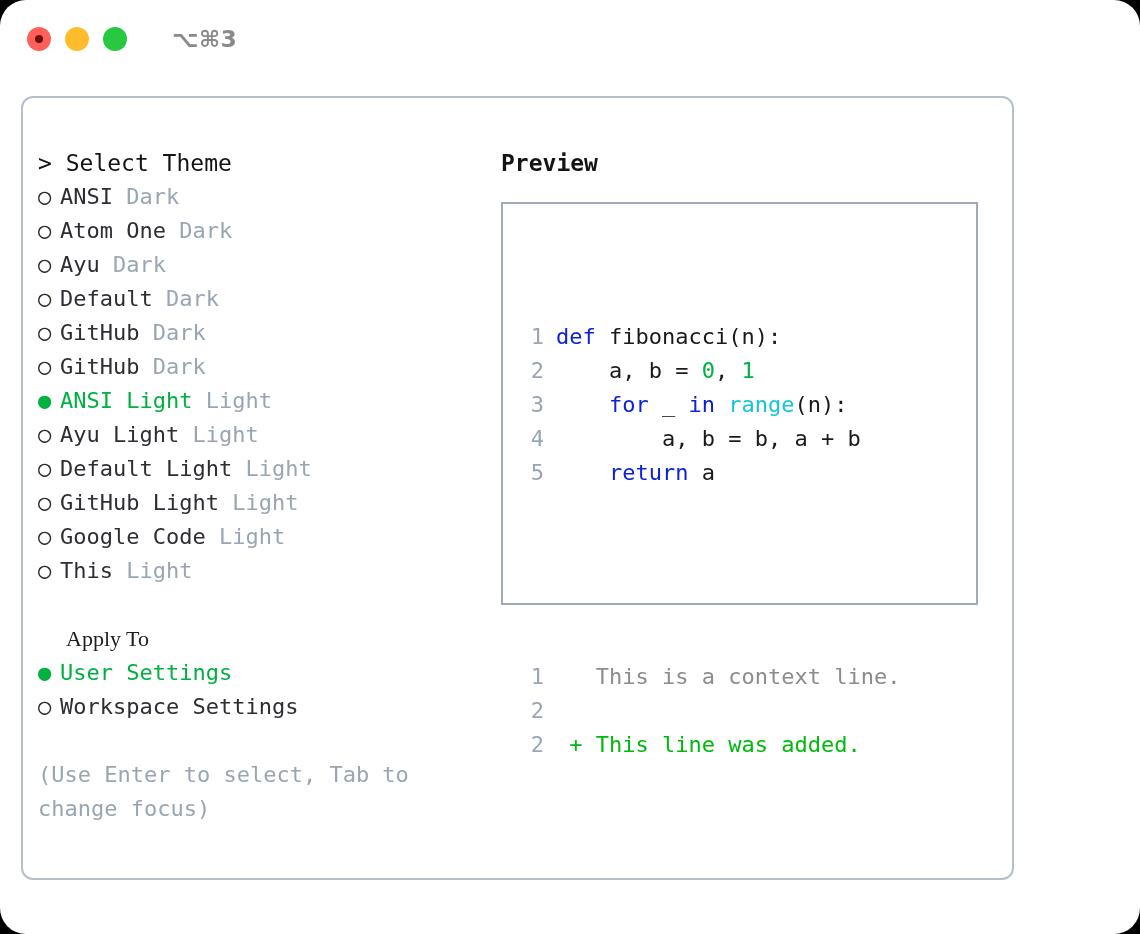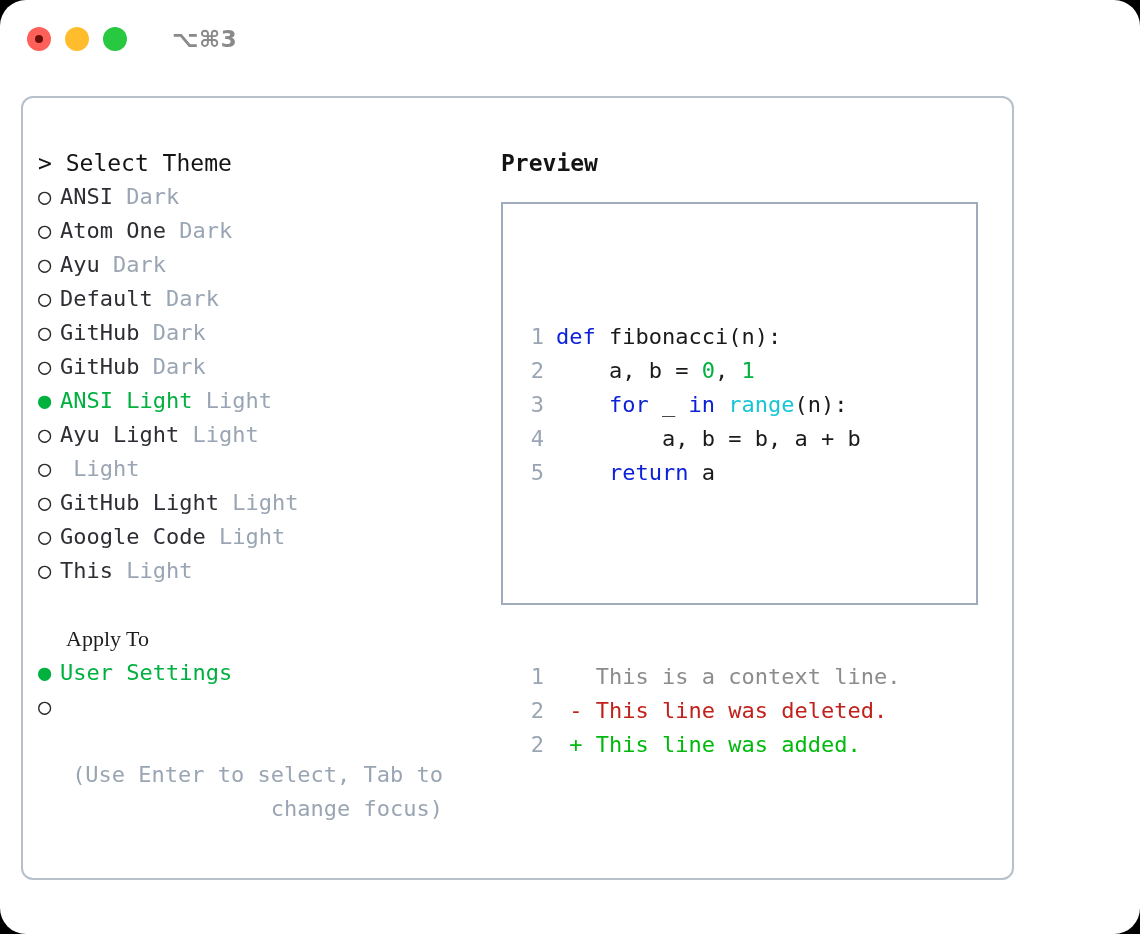--- a/index.html
+++ b/index.html
@@ -135,21 +135,20 @@
   }
   .spacer-row { height: 34px; }
 
   .hint {
     margin-top: 34px;
     font-size: 22px;
     line-height: 34px;
     color: #9aa5b4;
     width: 405px;
     word-spacing: 0px;
-    text-align: right;
   }
 
   
   .right-col {
     position: absolute;
     left: 478px;
     top: 48px;
     width: 500px;
   }
   .preview-title {
@@ -218,45 +217,45 @@
 
         <div class="opt-list" id="theme-options">
             <div class="opt"><span class="bullet">○</span><span class="opt-label">ANSI</span><span class="opt-suffix"> Dark</span></div>
             <div class="opt"><span class="bullet">○</span><span class="opt-label">Atom One</span><span class="opt-suffix"> Dark</span></div>
             <div class="opt"><span class="bullet">○</span><span class="opt-label">Ayu</span><span class="opt-suffix"> Dark</span></div>
             <div class="opt"><span class="bullet">○</span><span class="opt-label">Default</span><span class="opt-suffix"> Dark</span></div>
             <div class="opt"><span class="bullet">○</span><span class="opt-label">GitHub</span><span class="opt-suffix"> Dark</span></div>
             <div class="opt"><span class="bullet">○</span><span class="opt-label">GitHub</span><span class="opt-suffix"> Dark</span></div>
             <div class="opt selected"><span class="bullet">●</span><span class="opt-label">ANSI Light</span><span class="opt-suffix"> Light</span></div>
             <div class="opt"><span class="bullet">○</span><span class="opt-label">Ayu Light</span><span class="opt-suffix"> Light</span></div>
-            <div class="opt"><span class="bullet">○</span><span class="opt-suffix"> Light</span></div>
+            <div class="opt"><span class="bullet">○</span><span class="opt-label">Default Light</span><span class="opt-suffix"> Light</span></div>
             <div class="opt"><span class="bullet">○</span><span class="opt-label">GitHub Light</span><span class="opt-suffix"> Light</span></div>
             <div class="opt"><span class="bullet">○</span><span class="opt-label">Google Code</span><span class="opt-suffix"> Light</span></div>
             <div class="opt"><span class="bullet">○</span><span class="opt-label">This</span><span class="opt-suffix"> Light</span></div>
           </div>
 
         <div class="spacer-row"></div>
 
         <div class="apply-heading">Apply To</div>
 
         <div class="opt-list" id="apply-options">
             <div class="opt selected"><span class="bullet">●</span><span class="opt-label">User Settings</span></div>
-            <div class="opt"><span class="bullet">○</span></div>
+            <div class="opt"><span class="bullet">○</span><span class="opt-label">Workspace Settings</span></div>
           </div>
 
         <div class="hint">(Use Enter to select, Tab to change focus)</div>
       </div>
 
       <div class="right-col">
         <div class="preview-title">Preview</div>
 
         <div class="preview-box">
           <div class="code">
             <div id="code-block"><div class="code-line"><span class="lineno">1</span><span class="tok-kw">def</span><span class="tok-txt"> fibonacci(n):</span></div><div class="code-line"><span class="lineno">2</span><span class="tok-txt">    a, b = </span><span class="tok-num">0</span><span class="tok-txt">, </span><span class="tok-num">1</span></div><div class="code-line"><span class="lineno">3</span><span class="tok-txt">    </span><span class="tok-kw">for</span><span class="tok-txt"> _ </span><span class="tok-kw">in</span><span class="tok-txt"> </span><span class="tok-fn">range</span><span class="tok-txt">(n):</span></div><div class="code-line"><span class="lineno">4</span><span class="tok-txt">        a, b = b, a + b</span></div><div class="code-line"><span class="lineno">5</span><span class="tok-txt">    </span><span class="tok-kw">return</span><span class="tok-txt"> a</span></div></div>
             <div class="blank-line"></div>
-            <div id="diff-block"><div class="code-line"><span class="lineno">1</span><span class="tok-ctx">   This is a context line.</span></div><div class="code-line"><span class="lineno">2</span><span class="tok-del"> - This line was deleted.</span></div><div class="code-line"><span class="lineno">2</span><span class="tok-add"> + This line was added.</span></div></div>
+            <div id="diff-block"><div class="code-line"><span class="lineno">1</span><span class="tok-ctx">   This is a context line.</span></div><div class="code-line"><span class="lineno">2</span></div><div class="code-line"><span class="lineno">2</span><span class="tok-add"> + This line was added.</span></div></div>
           </div>
         </div>
       </div>
 
     </div>
   </div>
 </div>
 
 </body></html>

